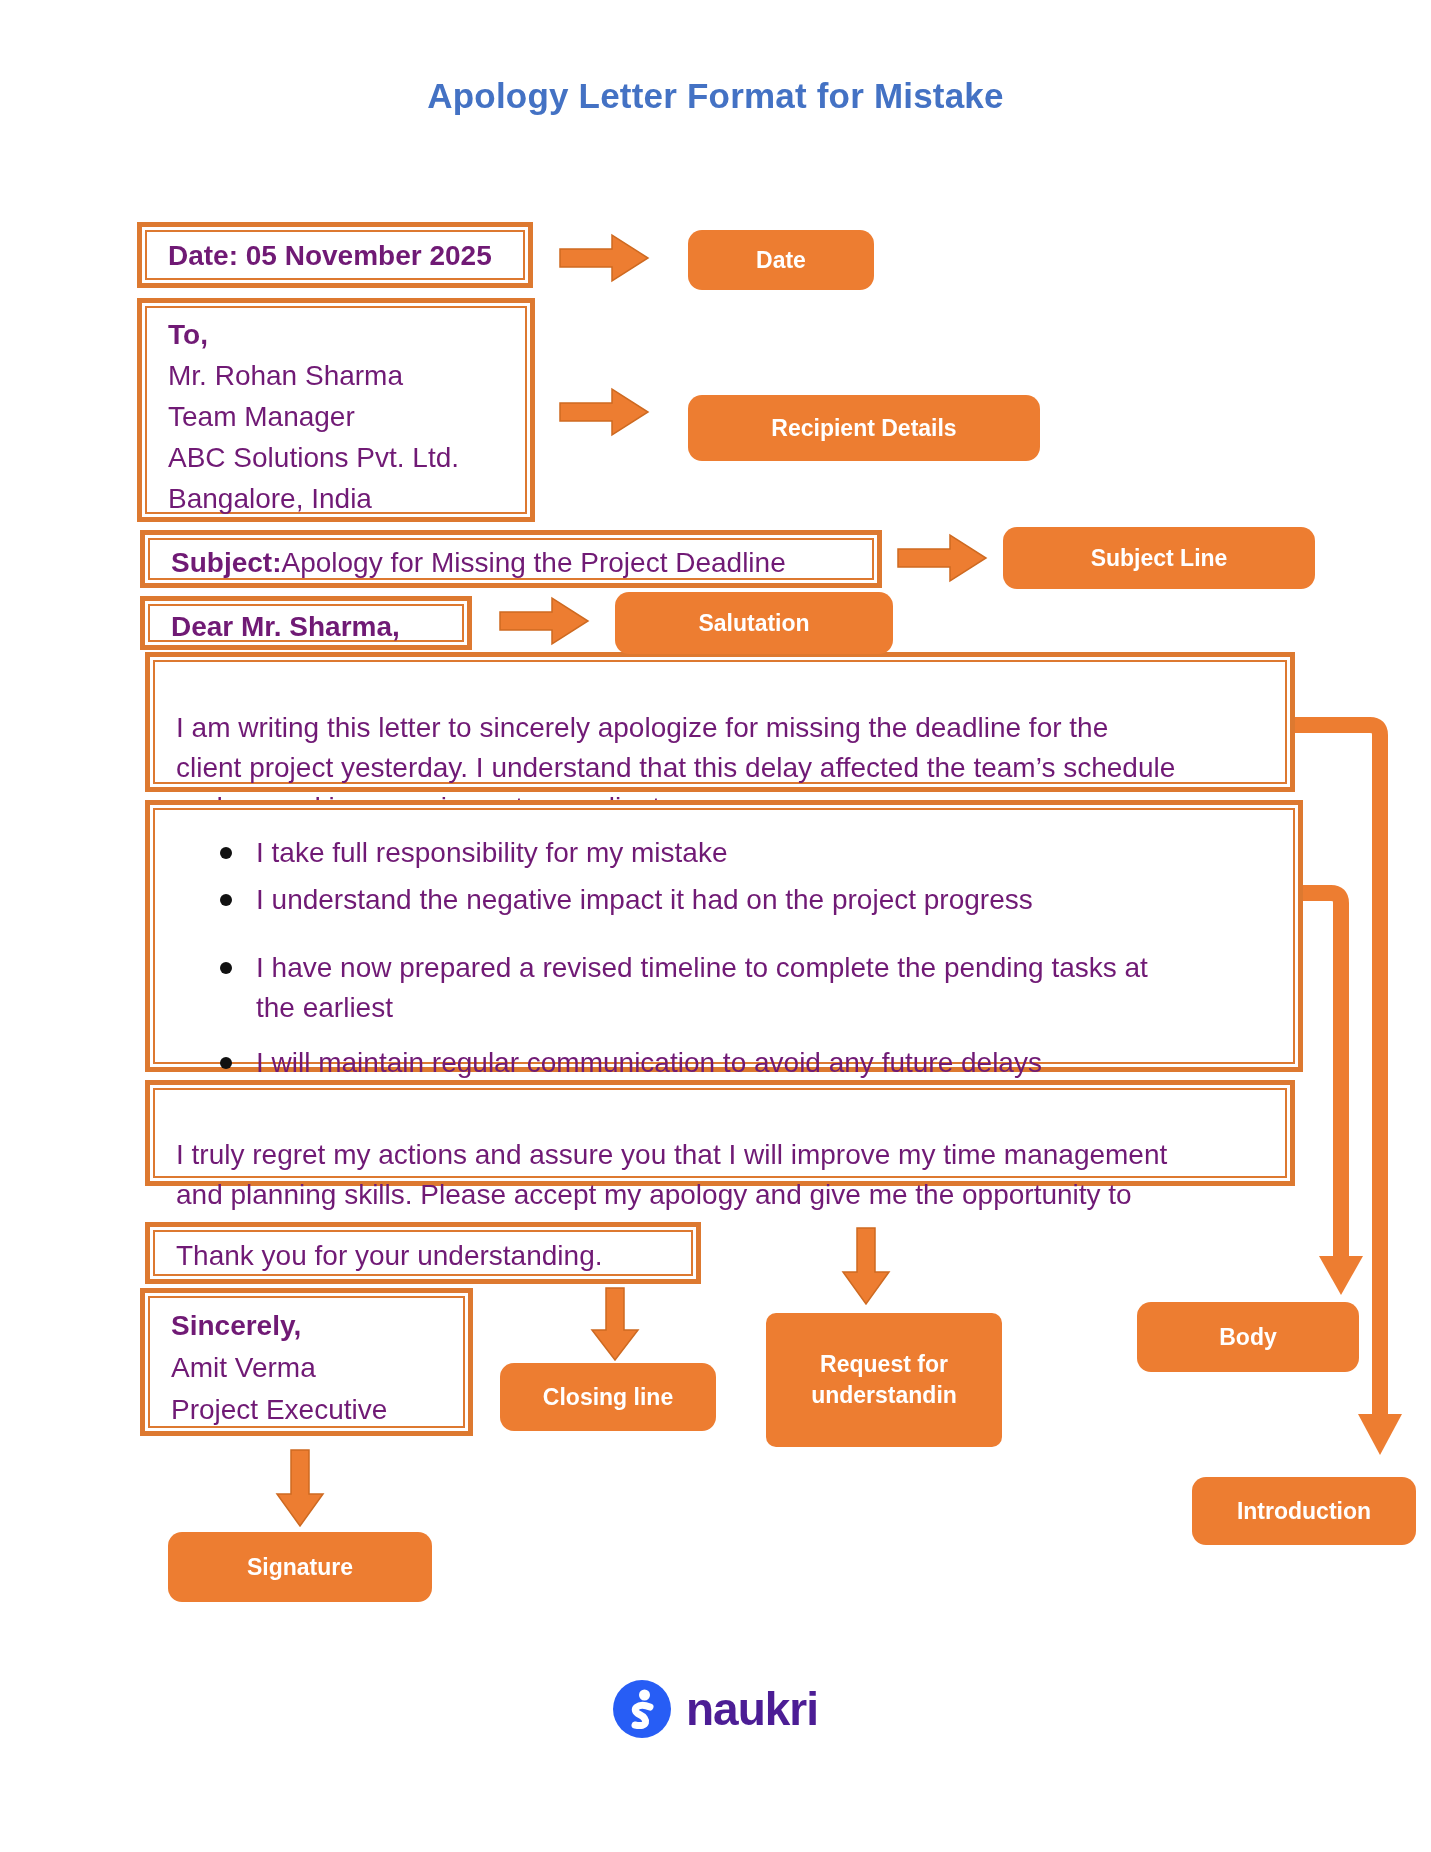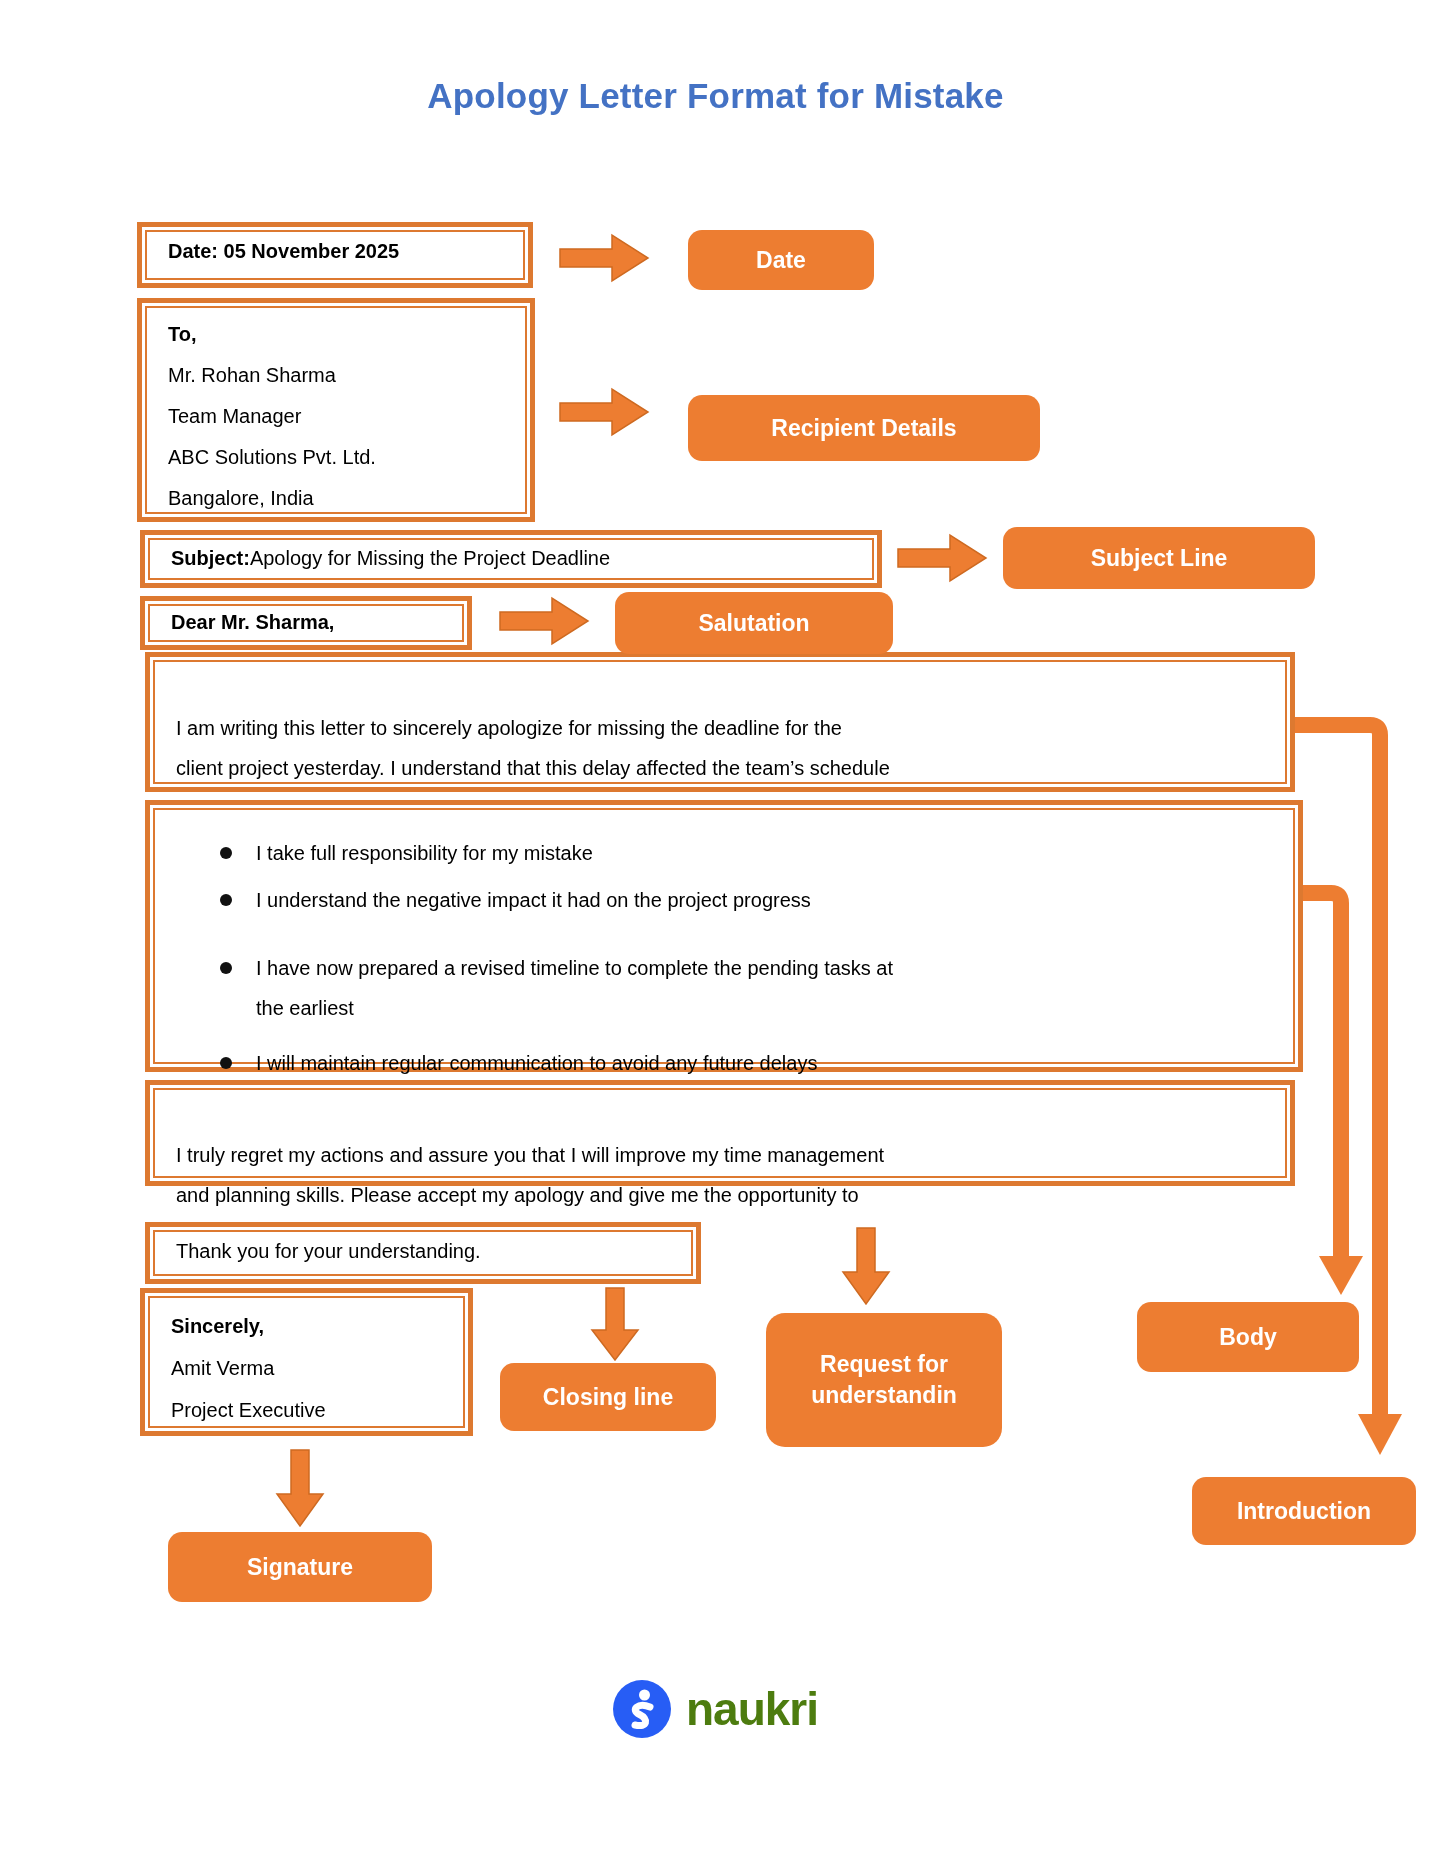--- a/index.html
+++ b/index.html
@@ -17,22 +17,22 @@
     font-size:35px;font-weight:bold;
     color:#4472C4;
     letter-spacing:.2px;
   }
   
   .wbox{
     position:absolute;box-sizing:border-box;
     background:#ffffff;
     border:5px solid #DD7930;
     box-shadow:inset 0 0 0 3px #ffffff, inset 0 0 0 5px #DD7930;
-    color:#000000;
-    font-size:20px;
+    color:#701a75;
+    font-size:28px;
     z-index:2;
   }
   .pre{white-space:pre-line;}
   .b{font-weight:bold;}
   
   .lbl{
     position:absolute;box-sizing:border-box;
     background:#ED7D31;
     color:#ffffff;font-weight:bold;font-size:23px;
     display:flex;align-items:center;justify-content:center;
@@ -63,32 +63,32 @@
   #para2-box{left:145px;top:1080px;width:1150px;height:106px;padding:10px 26px;line-height:40px;}
   #thanks-box{left:145px;top:1222px;width:556px;height:62px;padding:13px 26px;}
   #signoff-box{left:140px;top:1288px;width:333px;height:148px;padding:12px 26px;line-height:42px;}
 
   
   #lbl-date{left:688px;top:230px;width:186px;height:60px;}
   #lbl-recipient{left:688px;top:395px;width:352px;height:66px;}
   #lbl-subject{left:1003px;top:527px;width:312px;height:62px;}
   #lbl-salutation{left:615px;top:592px;width:278px;height:62px;}
   #lbl-closing{left:500px;top:1363px;width:216px;height:68px;}
-  #lbl-request{left:766px;top:1313px;width:236px;height:134px;border-radius:19px;white-space:pre-line;}
+  #lbl-request{left:766px;top:1313px;width:236px;height:134px;border-radius:10px;white-space:pre-line;}
   #lbl-body{left:1137px;top:1302px;width:222px;height:70px;}
   #lbl-introduction{left:1192px;top:1477px;width:224px;height:68px;}
   #lbl-signature{left:168px;top:1532px;width:264px;height:70px;}
 
   
   .footer{
     position:absolute;left:0;top:1680px;width:100%;
     display:flex;align-items:center;justify-content:center;gap:15px;
   }
   .brand-word{
-    font-size:46px;font-weight:bold;color:#4d7c0f;letter-spacing:-1px;
+    font-size:46px;font-weight:bold;color:#4c1d95;letter-spacing:-1px;
   }
 </style>
 </head>
 <body>
 
 <div id="canvas">
 
   <div class="page-title">Apology Letter Format for Mistake</div>
 
   <svg class="overlay" width="1431" height="1852" viewBox="0 0 1431 1852">

